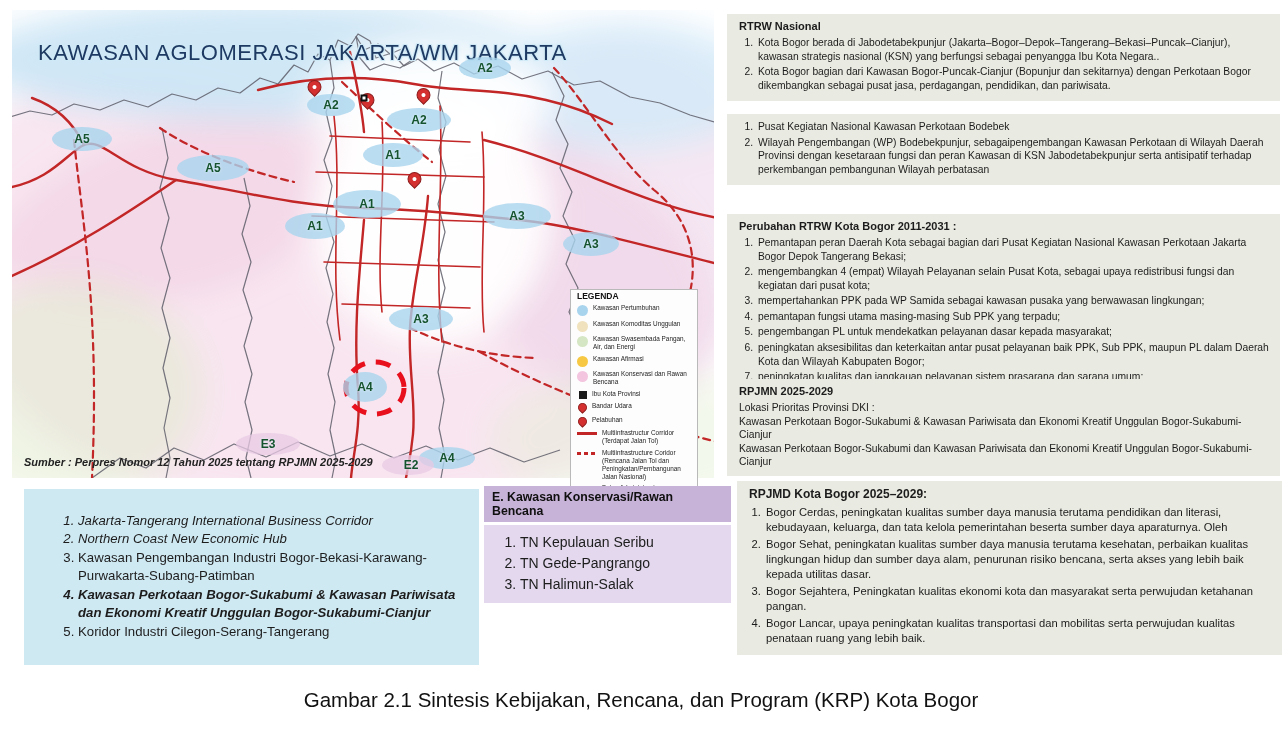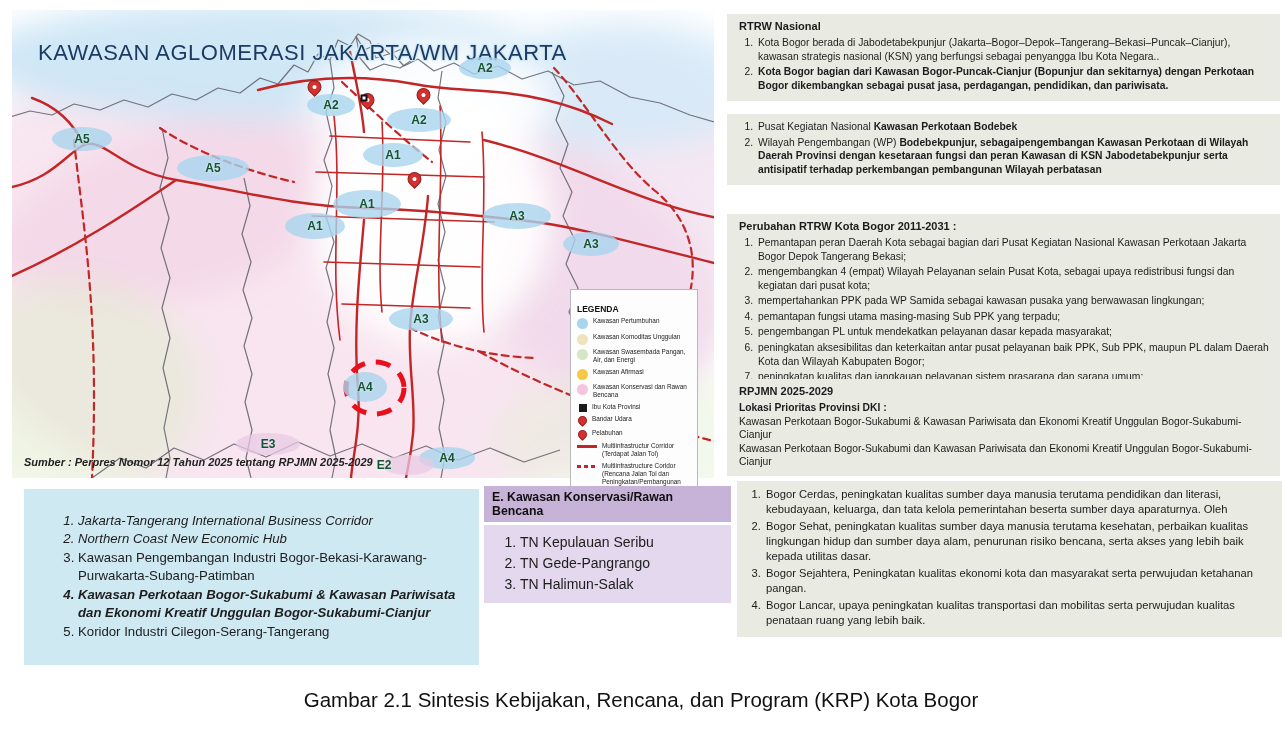--- a/index.html
+++ b/index.html
@@ -34,21 +34,21 @@
   .pin-head{width:14px;height:14px;background:#d43030;border:1px solid #8f1d1d;
     border-radius:50% 50% 50% 0;transform:rotate(-45deg)}
   .pin-head::after{content:"";position:absolute;left:4px;top:4px;width:4px;height:4px;
     background:#fff;border-radius:50%}
   .capital{position:absolute;width:7px;height:7px;background:#111;transform:translate(-50%,-50%)}
   .capital::after{content:"";position:absolute;left:2px;top:2px;width:3px;height:3px;background:#fff}
   .highlight-svg{position:absolute;left:325px;top:343px}
 
   
   .legend{position:absolute;left:558px;top:279px;width:128px;background:#fdfdfd;
-    border:1px solid #b9b9b9;padding:14px 5px 4px 6px}
+    border:1px solid #b9b9b9;padding:1px 5px 4px 6px}
   .legend-title{font-size:8.5px;font-weight:bold;color:#111;margin-bottom:3px}
   .legend-row{display:flex;align-items:flex-start;margin-bottom:3.5px}
   .legend-row .lab{font-size:6.4px;line-height:1.25;color:#222}
   .sw{flex:0 0 auto;margin-right:5px;margin-top:1px}
   .sw-circle{width:11px;height:11px;border-radius:50%}
   .sw-square{width:8px;height:8px;margin-left:2px}
   .sw-pin{width:9px;height:9px;border-radius:50% 50% 50% 0;transform:rotate(-45deg);margin-left:1px}
   .sw-line-solid{width:20px;height:3px;margin-top:3px}
   .sw-line-dashed{width:20px;height:3px;margin-top:3px}
   .sw-line-thin{width:20px;height:1.5px;margin-top:4px}
@@ -69,21 +69,21 @@
   .kbox-header{padding:4px 8px;font-weight:bold;color:#101010}
   .kbox-body{margin-top:3px;padding:7px 6px 8px 6px}
   .box-a{left:24px;width:455px}
   .box-a .kbox-header{background:var(--box-a-header);font-size:13px}
   .box-a .kbox-body{background:var(--box-a-body);min-height:125px}
   .box-a ol{margin:16px;padding-left:32px;font-size:13.2px;line-height:1.4;color:#1d1d1d}
   .box-e{left:484px;width:247px}
   .box-e .kbox-header{background:var(--box-e-header);font-size:12.3px}
   .box-e .kbox-body{background:var(--box-e-body);min-height:77px}
   .box-e ol{margin:0;padding-left:30px;font-size:14px;line-height:1.5;color:#1d1d1d}
-  .b{font-weight:bold}
+  .b{font-weight:normal}
   li.italic{font-style:italic}
   li.bold-italic{font-style:italic;font-weight:bold}
 
   
   .caption{position:absolute;left:0;top:688px;width:100%;text-align:center;
     font-size:20.5px;color:#111}
 </style>
 </head>
 <body>
 
@@ -226,21 +226,21 @@
       <div class="map-label" style="left: 579px; top: 234px;">A3</div>
       <div class="blob blob-a" style="left: 377px; top: 297px; width: 64px; height: 24px;"></div>
       <div class="map-label" style="left: 409px; top: 309px;">A3</div>
       <div class="blob blob-a" style="left: 331px; top: 362px; width: 44px; height: 30px;"></div>
       <div class="map-label" style="left: 353px; top: 377px;">A4</div>
       <div class="blob blob-a" style="left: 407px; top: 437px; width: 56px; height: 22px;"></div>
       <div class="map-label" style="left: 435px; top: 448px;">A4</div>
       <div class="blob blob-e" style="left: 224px; top: 423px; width: 64px; height: 22px;"></div>
       <div class="map-label" style="left: 256px; top: 434px;">E3</div>
       <div class="blob blob-e" style="left: 370px; top: 445px; width: 52px; height: 20px;"></div>
-      <div class="map-label" style="left: 372px; top: 455px;">E2</div>
+      <div class="map-label" style="left: 399px; top: 455px;">E2</div>
       <div class="pin" style="left: 303px; top: 85px;">
         <div class="pin-head"></div>
       </div>
       <div class="pin" style="left: 356px; top: 98px;">
         <div class="pin-head"></div>
       </div>
       <div class="pin" style="left: 412px; top: 93px;">
         <div class="pin-head"></div>
       </div>
       <div class="pin" style="left: 403px; top: 177px;">
@@ -281,20 +281,21 @@
   <div class="policy-panel" style="top:379px">
     <h3>RPJMN 2025-2029</h3>
     <div class="policy-lines">
         <div><span class="b">Lokasi Prioritas Provinsi DKI :</span></div>
         <div><span>Kawasan Perkotaan Bogor-Sukabumi &amp; Kawasan Pariwisata dan Ekonomi Kreatif Unggulan Bogor-Sukabumi-Cianjur</span></div>
         <div><span>Kawasan Perkotaan Bogor-Sukabumi dan Kawasan Pariwisata dan Ekonomi Kreatif Unggulan Bogor-Sukabumi-Cianjur</span></div>
       </div>
   </div>
 
   <div class="policy-panel rpjmd" style="top:481px">
+    <h3>RPJMD Kota Bogor 2025–2029:</h3>
     <ol>
         <li><span>Bogor Cerdas, peningkatan kualitas sumber daya manusia terutama pendidikan dan literasi, kebudayaan, keluarga, dan tata kelola pemerintahan beserta sumber daya aparaturnya. Oleh</span></li>
         <li><span>Bogor Sehat, peningkatan kualitas sumber daya manusia terutama kesehatan, perbaikan kualitas lingkungan hidup dan sumber daya alam, penurunan risiko bencana, serta akses yang lebih baik kepada utilitas dasar.</span></li>
         <li><span>Bogor Sejahtera, Peningkatan kualitas ekonomi kota dan masyarakat serta perwujudan ketahanan pangan.</span></li>
         <li><span>Bogor Lancar, upaya peningkatan kualitas transportasi dan mobilitas serta perwujudan kualitas penataan ruang yang lebih baik.</span></li>
       </ol>
   </div>
 
   <div class="kbox box-a">
     <div class="kbox-body">

